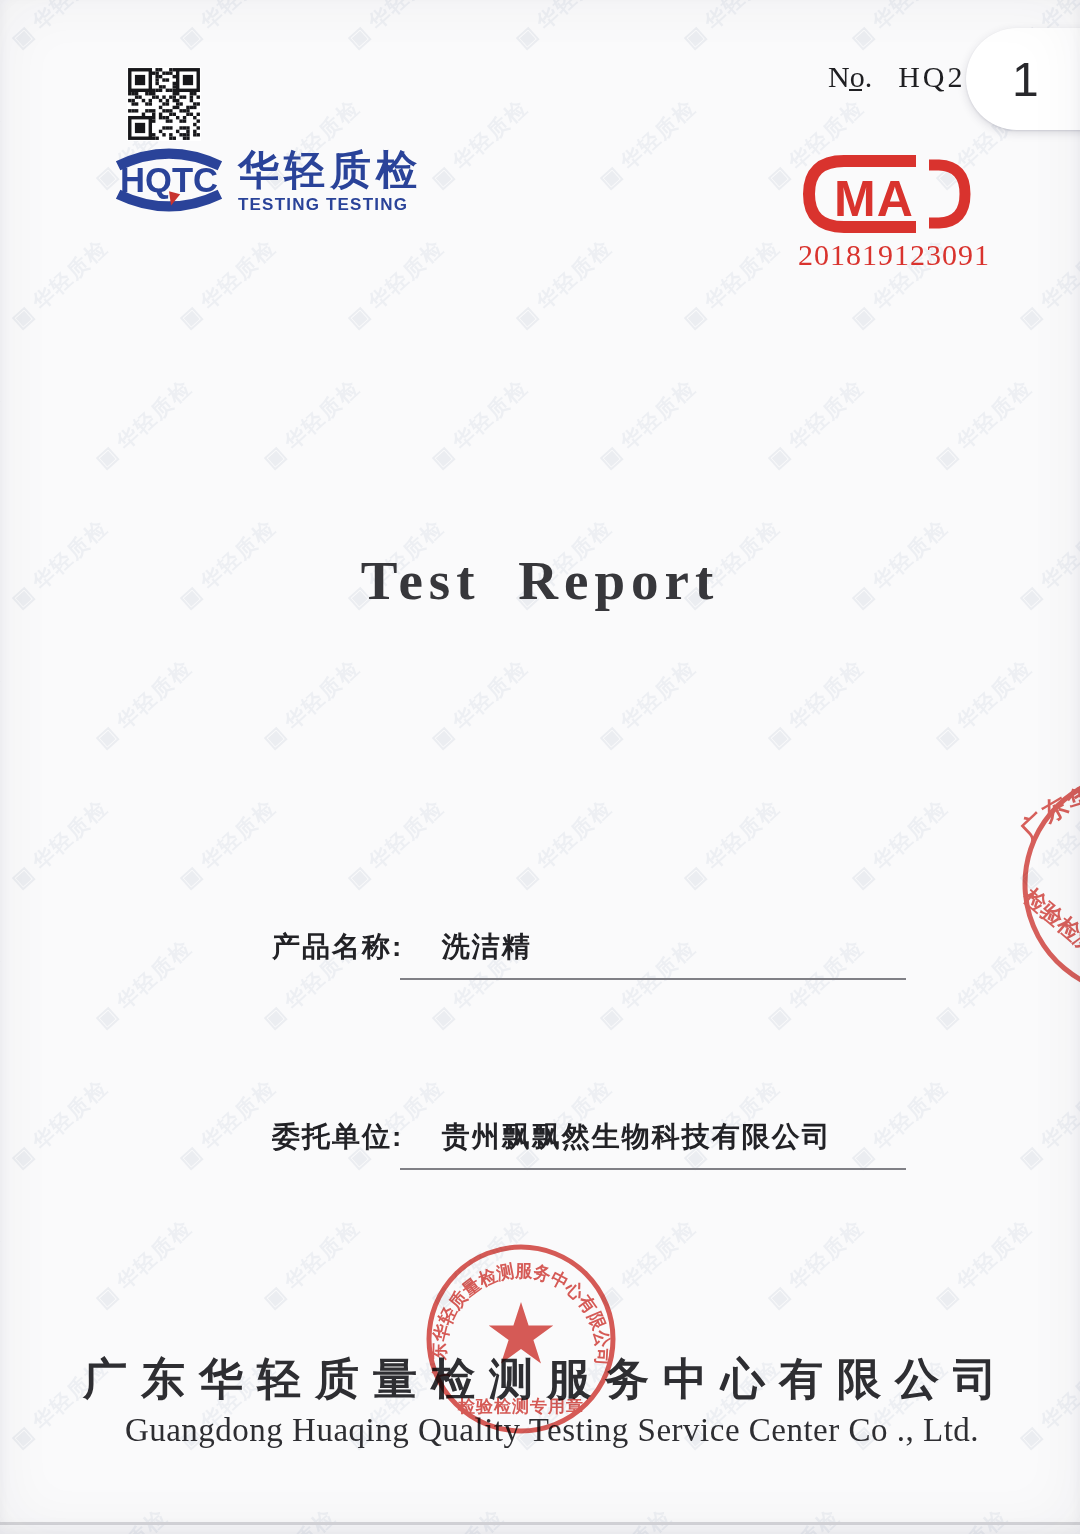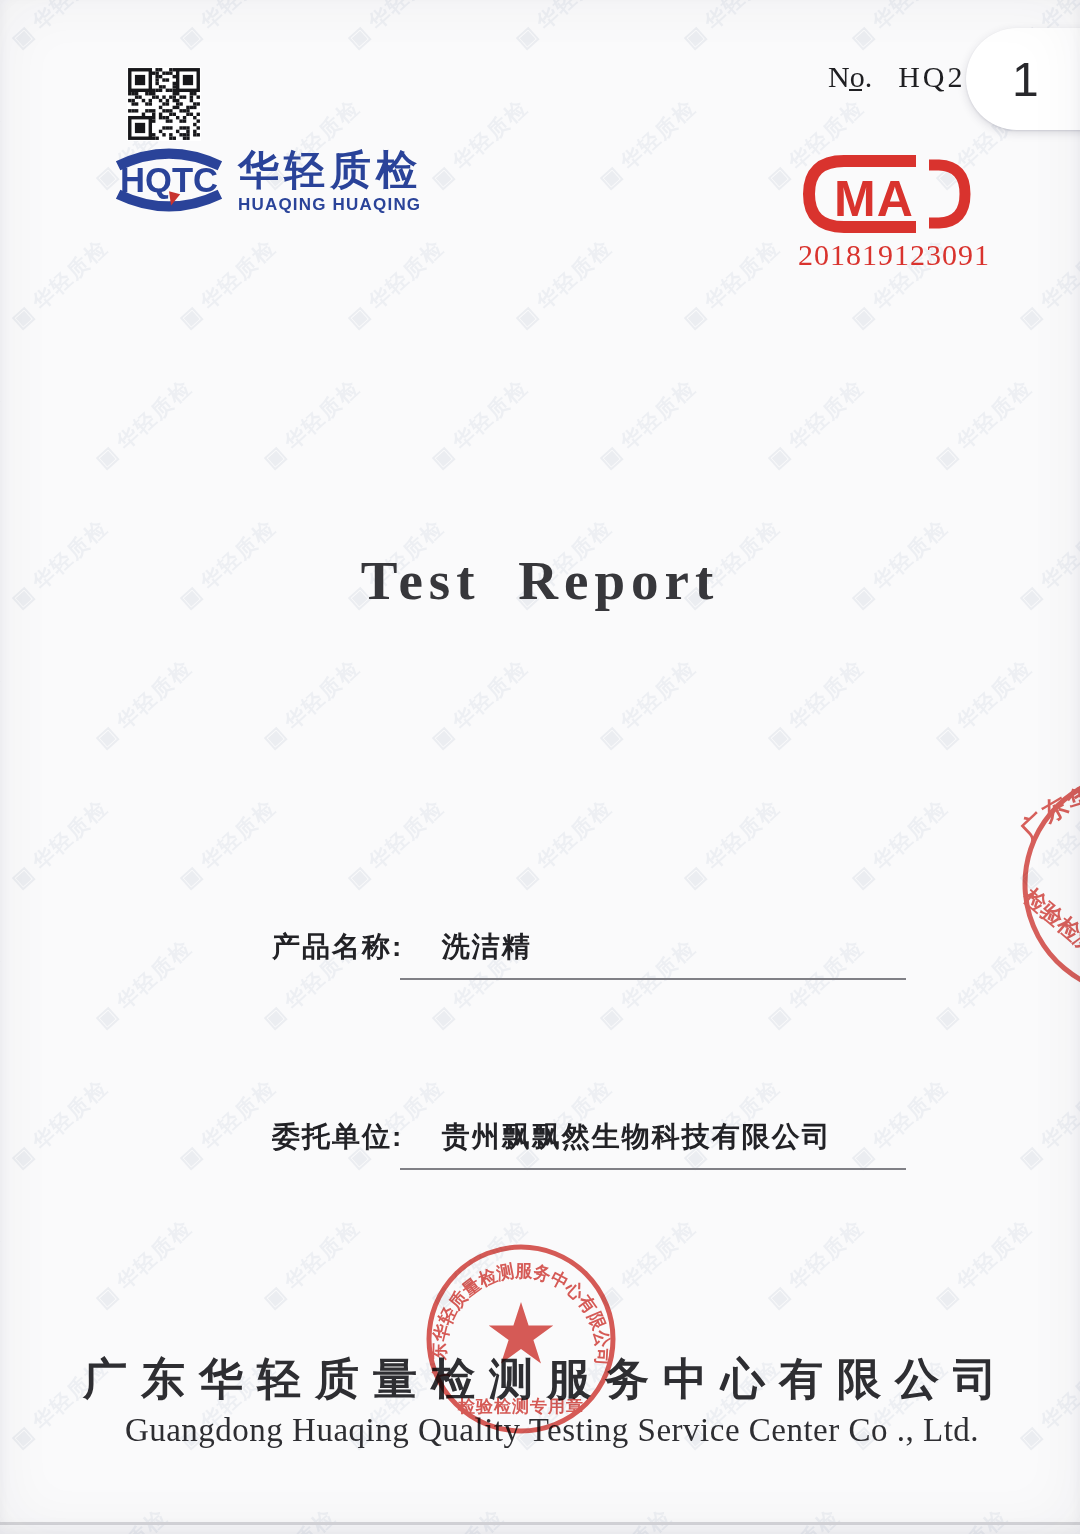--- a/index.html
+++ b/index.html
@@ -310,21 +310,21 @@
 
   <svg class="hqtc-logo" width="114" height="68" viewBox="0 0 112 66">
     <path d="M 6 19 Q 56 -5 106 19" stroke="#2a4399" stroke-width="10" fill="none"></path>
     <path d="M 6 47 Q 56 71 106 47" stroke="#2a4399" stroke-width="10" fill="none"></path>
     <text x="56" y="45" text-anchor="middle" font-family="Liberation Sans, sans-serif" font-size="34" font-weight="bold" fill="#2a4399">HQTC</text>
     <polygon points="56,44 67,47 58,58" fill="#c8332e"></polygon>
   </svg>
 
   <div class="brand">
     <div class="brand-cn">华轻质检</div>
-    <div class="brand-en">HUAQING HUAQING</div>
+    <div class="brand-en">TESTING TESTING</div>
   </div>
 
   <div class="no-line">
     <span class="no-label">
       <span>No.</span>
       <span class="no-underline"></span>
     </span><span class="no-value">HQ210</span>
   </div>
 
   <div class="page-pill">

